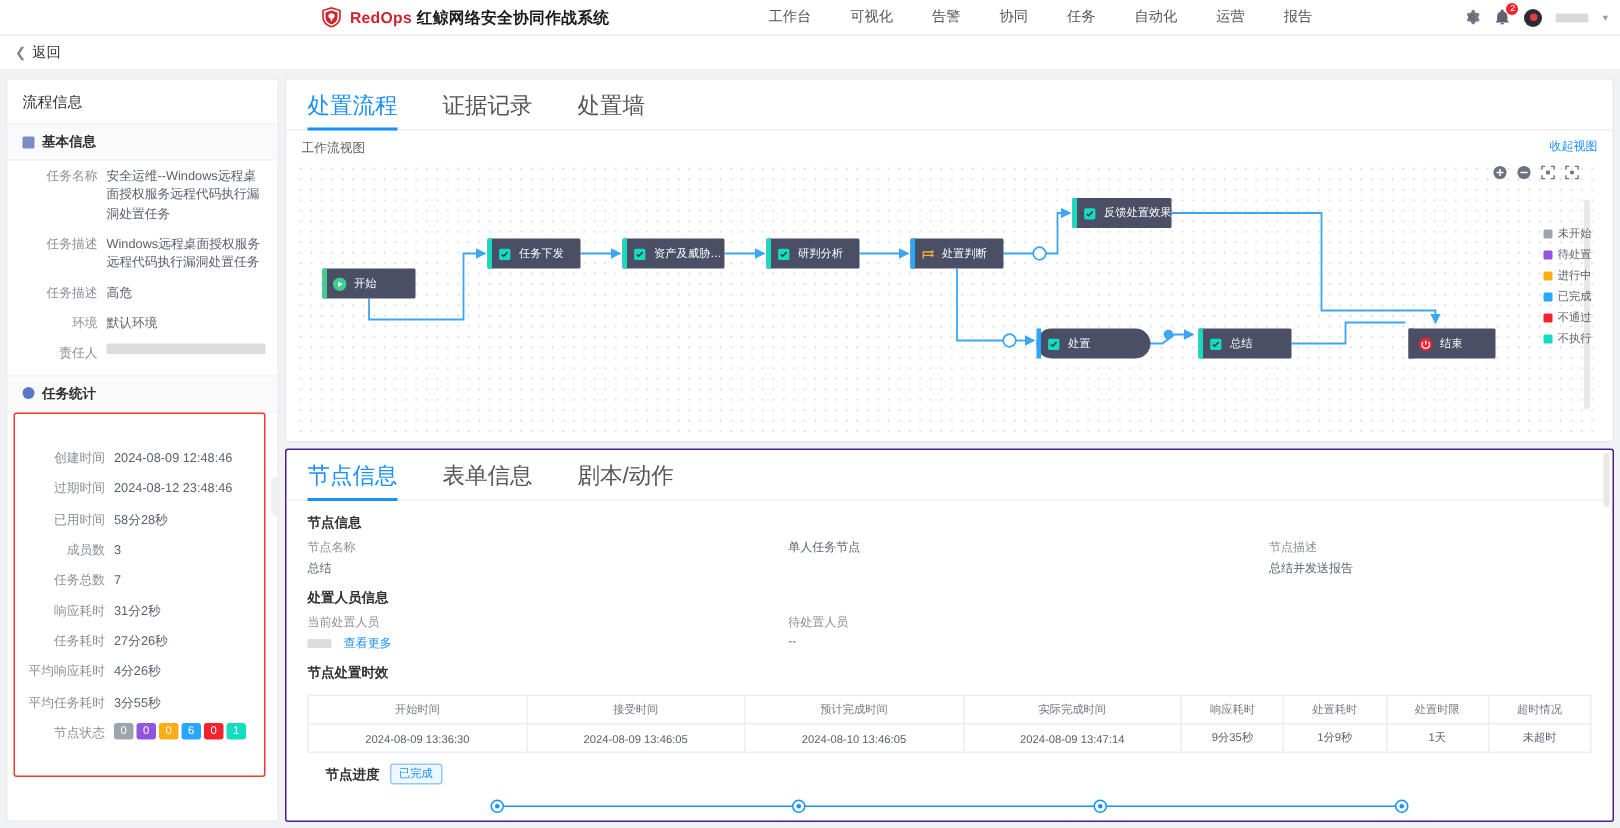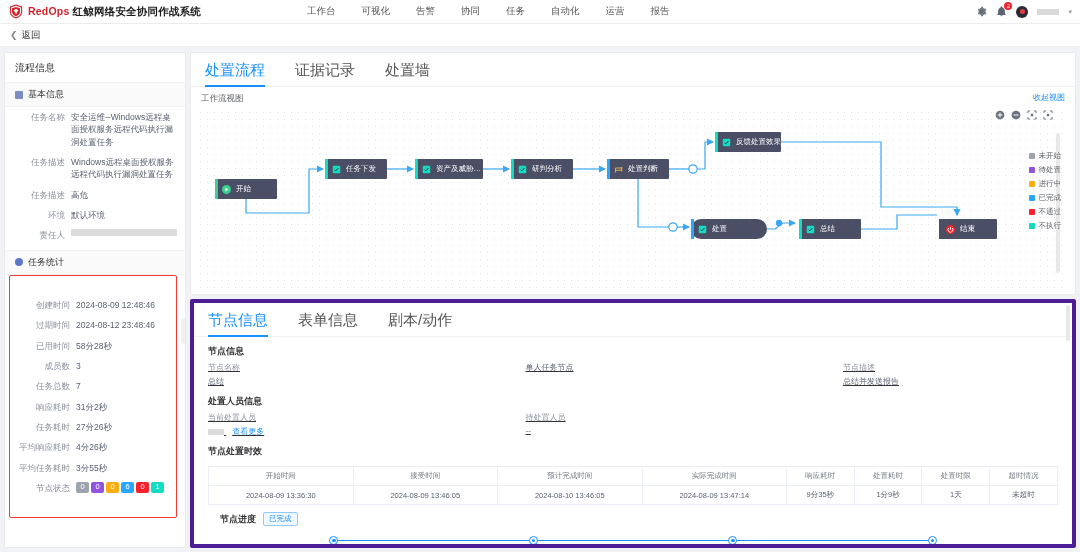--- a/index.html
+++ b/index.html
@@ -11,20 +11,21 @@
     color: #333;
     overflow: hidden;
   }
 
   
   .topbar {
     height: 24px; background: #ffffff;
     display: flex; align-items: center;
     border-bottom: 1px solid #ececec;
     position: relative;
+    justify-content: center;
   }
   .brand { display: flex; align-items: center; padding-left: 9px; gap: 5px; }
   .shield { width: 14px; height: 15px; position: relative; }
   .shield svg { display: block; }
   .brand-text { font-size: 10.5px; font-weight: bold; color: #1b1b1b; letter-spacing: .2px; }
   .brand-text .en { color: #d0232b; }
 
   .mainnav { display: flex; gap: 26px; margin-left: 106px; }
   .mainnav .nav-item { font-size: 9.5px; color: #555; cursor: pointer; }
 
@@ -60,21 +61,21 @@
     overflow: hidden;
   }
   .lp-title { font-size: 10px; color: #303133; padding: 0 10px 7px 10px; }
   .sec-head {
     display: flex; align-items: center; gap: 5px;
     padding: 5px 10px; background: #fafafa; border-top: 1px solid #f2f2f2;
     border-bottom: 1px solid #f2f2f2;
   }
   .sec-head .sq { width: 8px; height: 8px; border-radius: 1px; background: #7a8cc4; }
   .sec-head .sq.round { border-radius: 50%; background: #5b78c8; }
-  .sec-head .sh-lbl { font-size: 9px; color: #303133; font-weight: normal; }
+  .sec-head .sh-lbl { font-size: 9px; color: #303133; font-weight: bold; }
 
   .kv { display: flex; padding: 4px 8px 4px 4px; font-size: 8.5px; line-height: 1.45; }
   .kv .k { width: 62px; text-align: right; color: #8a8f99; flex: none; padding-right: 6px; }
   .kv .v { color: #5b6170; flex: 1; word-break: break-all; }
   .v.redact { display:inline-block; width: 18px; height: 7px; background:#dcdcdc; border-radius:1px;}
 
   .statbox { position: absolute; left: 4px; right: 8px; top: 222px; border: 1.5px solid #ee3b33; border-radius: 2px; padding: 19px 0; }
 
   .badges { display: flex; gap: 2px; }
   .bdg { width: 13px; height: 11px; border-radius: 2px; color: #fff; font-size: 7.5px; display: flex; align-items: center; justify-content: center; }
@@ -113,23 +114,23 @@
   }
   .node .stripe { width: 2.5px; height: 20px; position:absolute; left:0; top:0; }
   .node .nico { width: 9px; height: 9px; display: flex; align-items: center; justify-content: center; margin-left: 3px; }
   .node .ntxt { white-space: nowrap; overflow: hidden; text-overflow: ellipsis; }
 
   .legend { position: absolute; right: 14px; top: 64px; display: flex; flex-direction: column; gap: 4px; z-index: 3; }
   .lg { display: flex; align-items: center; gap: 4px; font-size: 7.5px; color: #606266; }
   .lg .sw { width: 6px; height: 6px; border-radius: 1px; }
 
   
-  .detail { flex: 1; background: #fff; border: 4px solid #4c1d95; border-radius: 2px; overflow: hidden; position: relative; }
+  .detail { flex: 1; background: #fff; border: 1px solid #4c1d95; border-radius: 2px; overflow: hidden; position: relative; }
   .dsec-title { font-size: 9px; font-weight: bold; color: #303133; padding: 8px 14px 4px 14px; }
-  .grid3 { display: flex; padding: 0 14px; text-decoration: underline; }
+  .grid3 { display: flex; padding: 0 14px; }
   .g-col { flex: 1; }
   .g-col.c3 { flex: 0 0 215px; }
   .g-lbl { font-size: 8px; color: #8a8f99; padding-bottom: 3px; }
   .g-val { font-size: 8px; color: #5b6170; }
   .link { color: #1890ff; cursor: pointer; }
 
   table.tbl { width: calc(100% - 28px); margin: 4px 14px 0 14px; border-collapse: collapse; }
   table.tbl th, table.tbl td { border: 1px solid #ebeef5; font-size: 7.5px; text-align: center; padding: 4px 2px; color: #5b6170; }
   table.tbl th { color: #737b85; font-weight: normal; }
 

